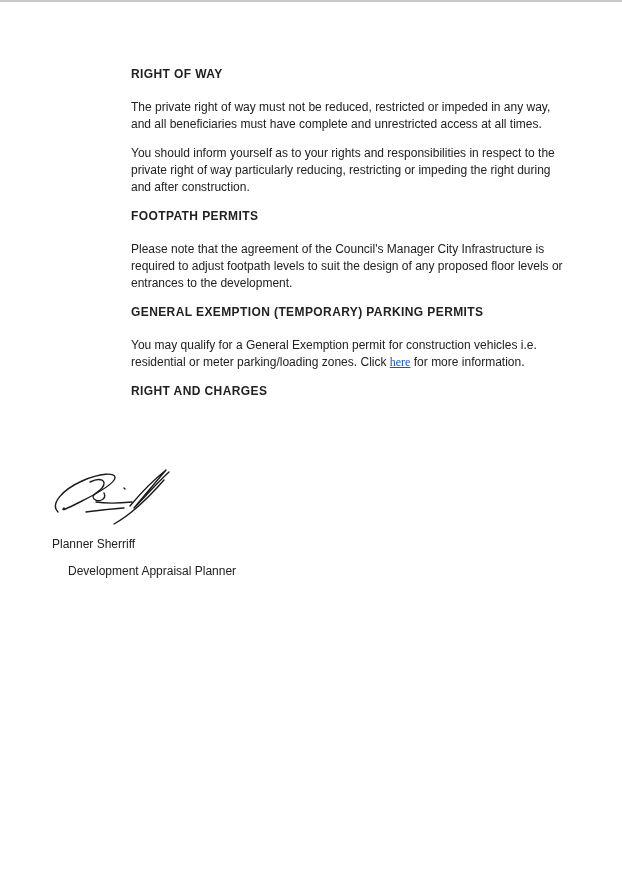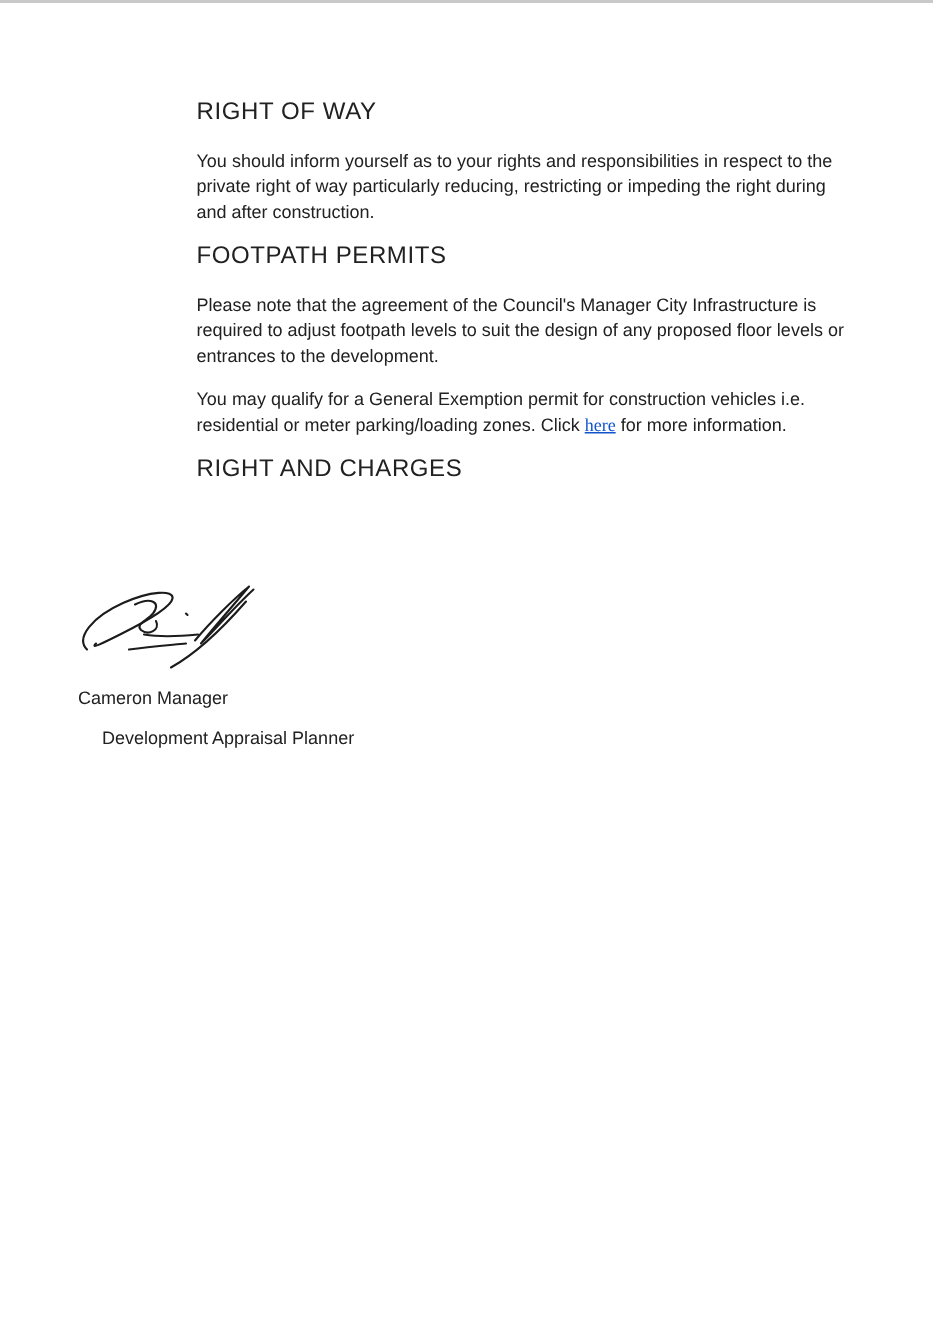--- a/index.html
+++ b/index.html
@@ -18,22 +18,22 @@
     font-size: 12px;
     line-height: 17px;
     color: #212121;
     overflow: hidden;
   }
   .content {
     padding: 64px 56px 0 131px;
   }
   .section-heading {
     margin: 0 0 16px 0;
-    font-size: 16px;
-    font-weight: 400;
+    font-size: 12px;
+    font-weight: 700;
     letter-spacing: 0.4px;
   }
   .paragraph {
     margin: 0 0 12px 0;
   }
   .section {
     margin-bottom: 8px;
   }
   a.doc-link {
     text-decoration: underline;
@@ -58,27 +58,29 @@
 </style>
 </head>
 <body>
 
 <div class="page">
 
   <div class="content">
 
   <div class="section">
         <p class="section-heading">RIGHT OF WAY</p>
+        <p class="paragraph"><span>The private right of way must not be reduced, restricted or impeded in any way, and all beneficiaries must have complete and unrestricted access at all times.</span></p>
         <p class="paragraph"><span>You should inform yourself as to your rights and responsibilities in respect to the private right of way particularly reducing, restricting or impeding the right during and after construction.</span></p>
       </div>
       <div class="section">
         <p class="section-heading">FOOTPATH PERMITS</p>
         <p class="paragraph"><span>Please note that the agreement of the Council's Manager City Infrastructure is required to adjust footpath levels to suit the design of any proposed floor levels or entrances to the development.</span></p>
       </div>
       <div class="section">
+        <p class="section-heading">GENERAL EXEMPTION (TEMPORARY) PARKING PERMITS</p>
         <p class="paragraph"><span>You may qualify for a General Exemption permit for construction vehicles i.e. residential or meter parking/loading zones. Click </span><a class="doc-link" href="#" style="color: rgb(17, 85, 204);">here</a><span> for more information.</span></p>
       </div>
       <div class="section">
         <p class="section-heading">RIGHT AND CHARGES</p>
       </div>
       <div class="section">
       </div>
     </div>
 
   <div class="signature-block">
@@ -91,17 +93,17 @@
       <path d="M44 36 C56 38 70 37 80 36"></path>
 
       <path d="M78 40 C88 28 104 12 114 4 C104 16 90 32 82 42 C90 34 106 16 117 6"></path>
 
       <path d="M112 14 C98 30 80 48 62 58"></path>
 
       <path d="M34 46 C48 44 62 43 72 42"></path>
 
       <path d="M72 22 L73 23"></path>
     </svg>
-    <p class="signoff-name">Cameron Manager</p>
+    <p class="signoff-name">Planner Sherriff</p>
     <p class="signoff-title">Development Appraisal Planner</p>
   </div>
 
 </div>
 
 </body></html>

